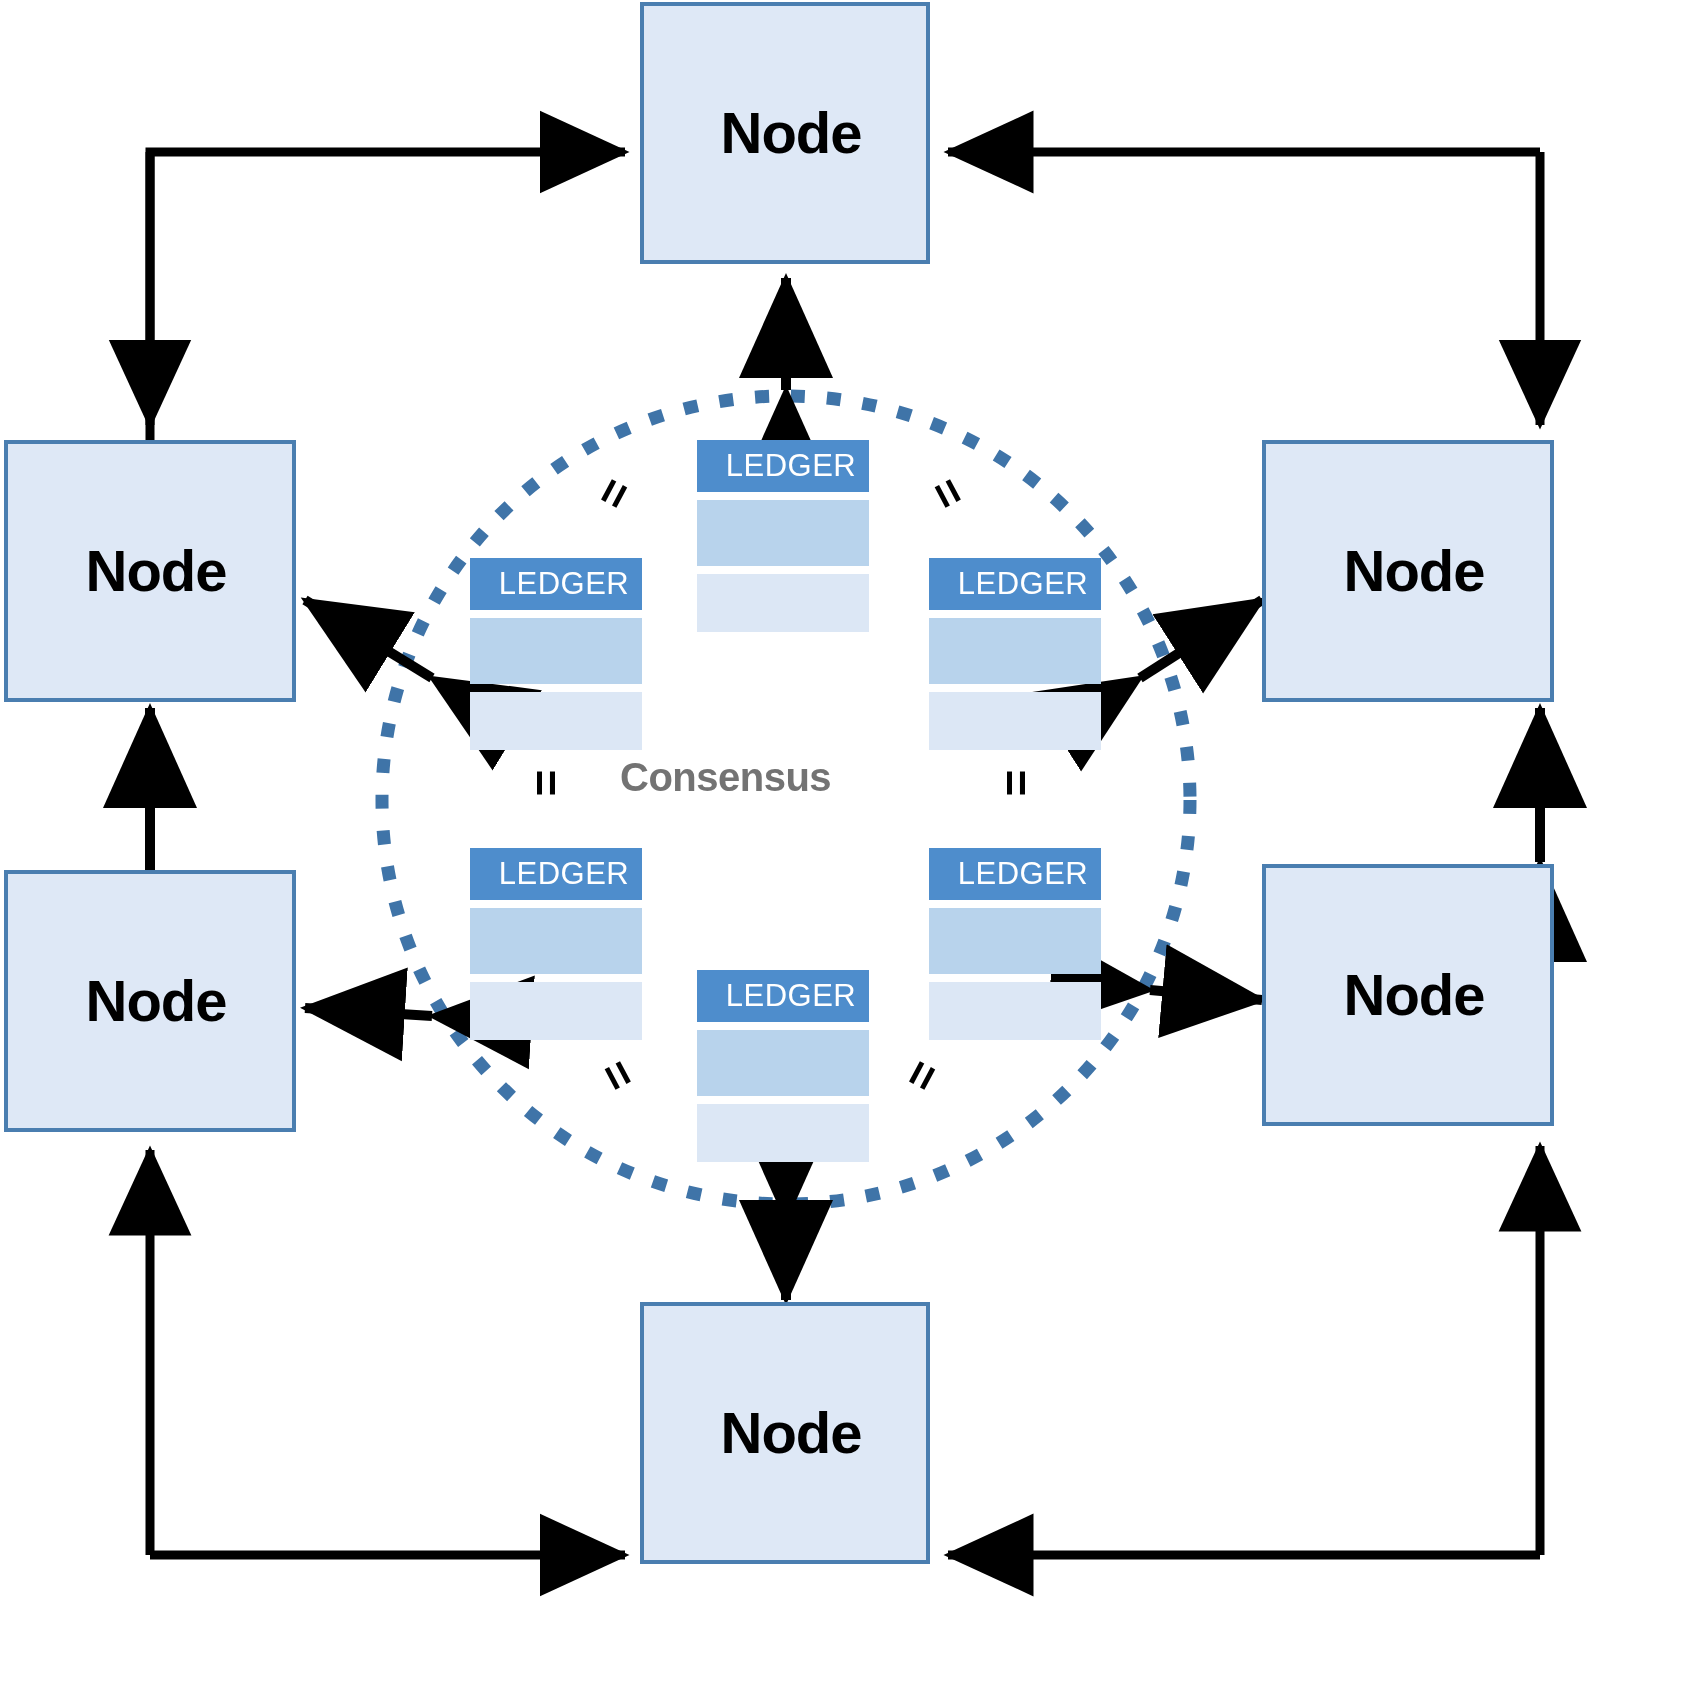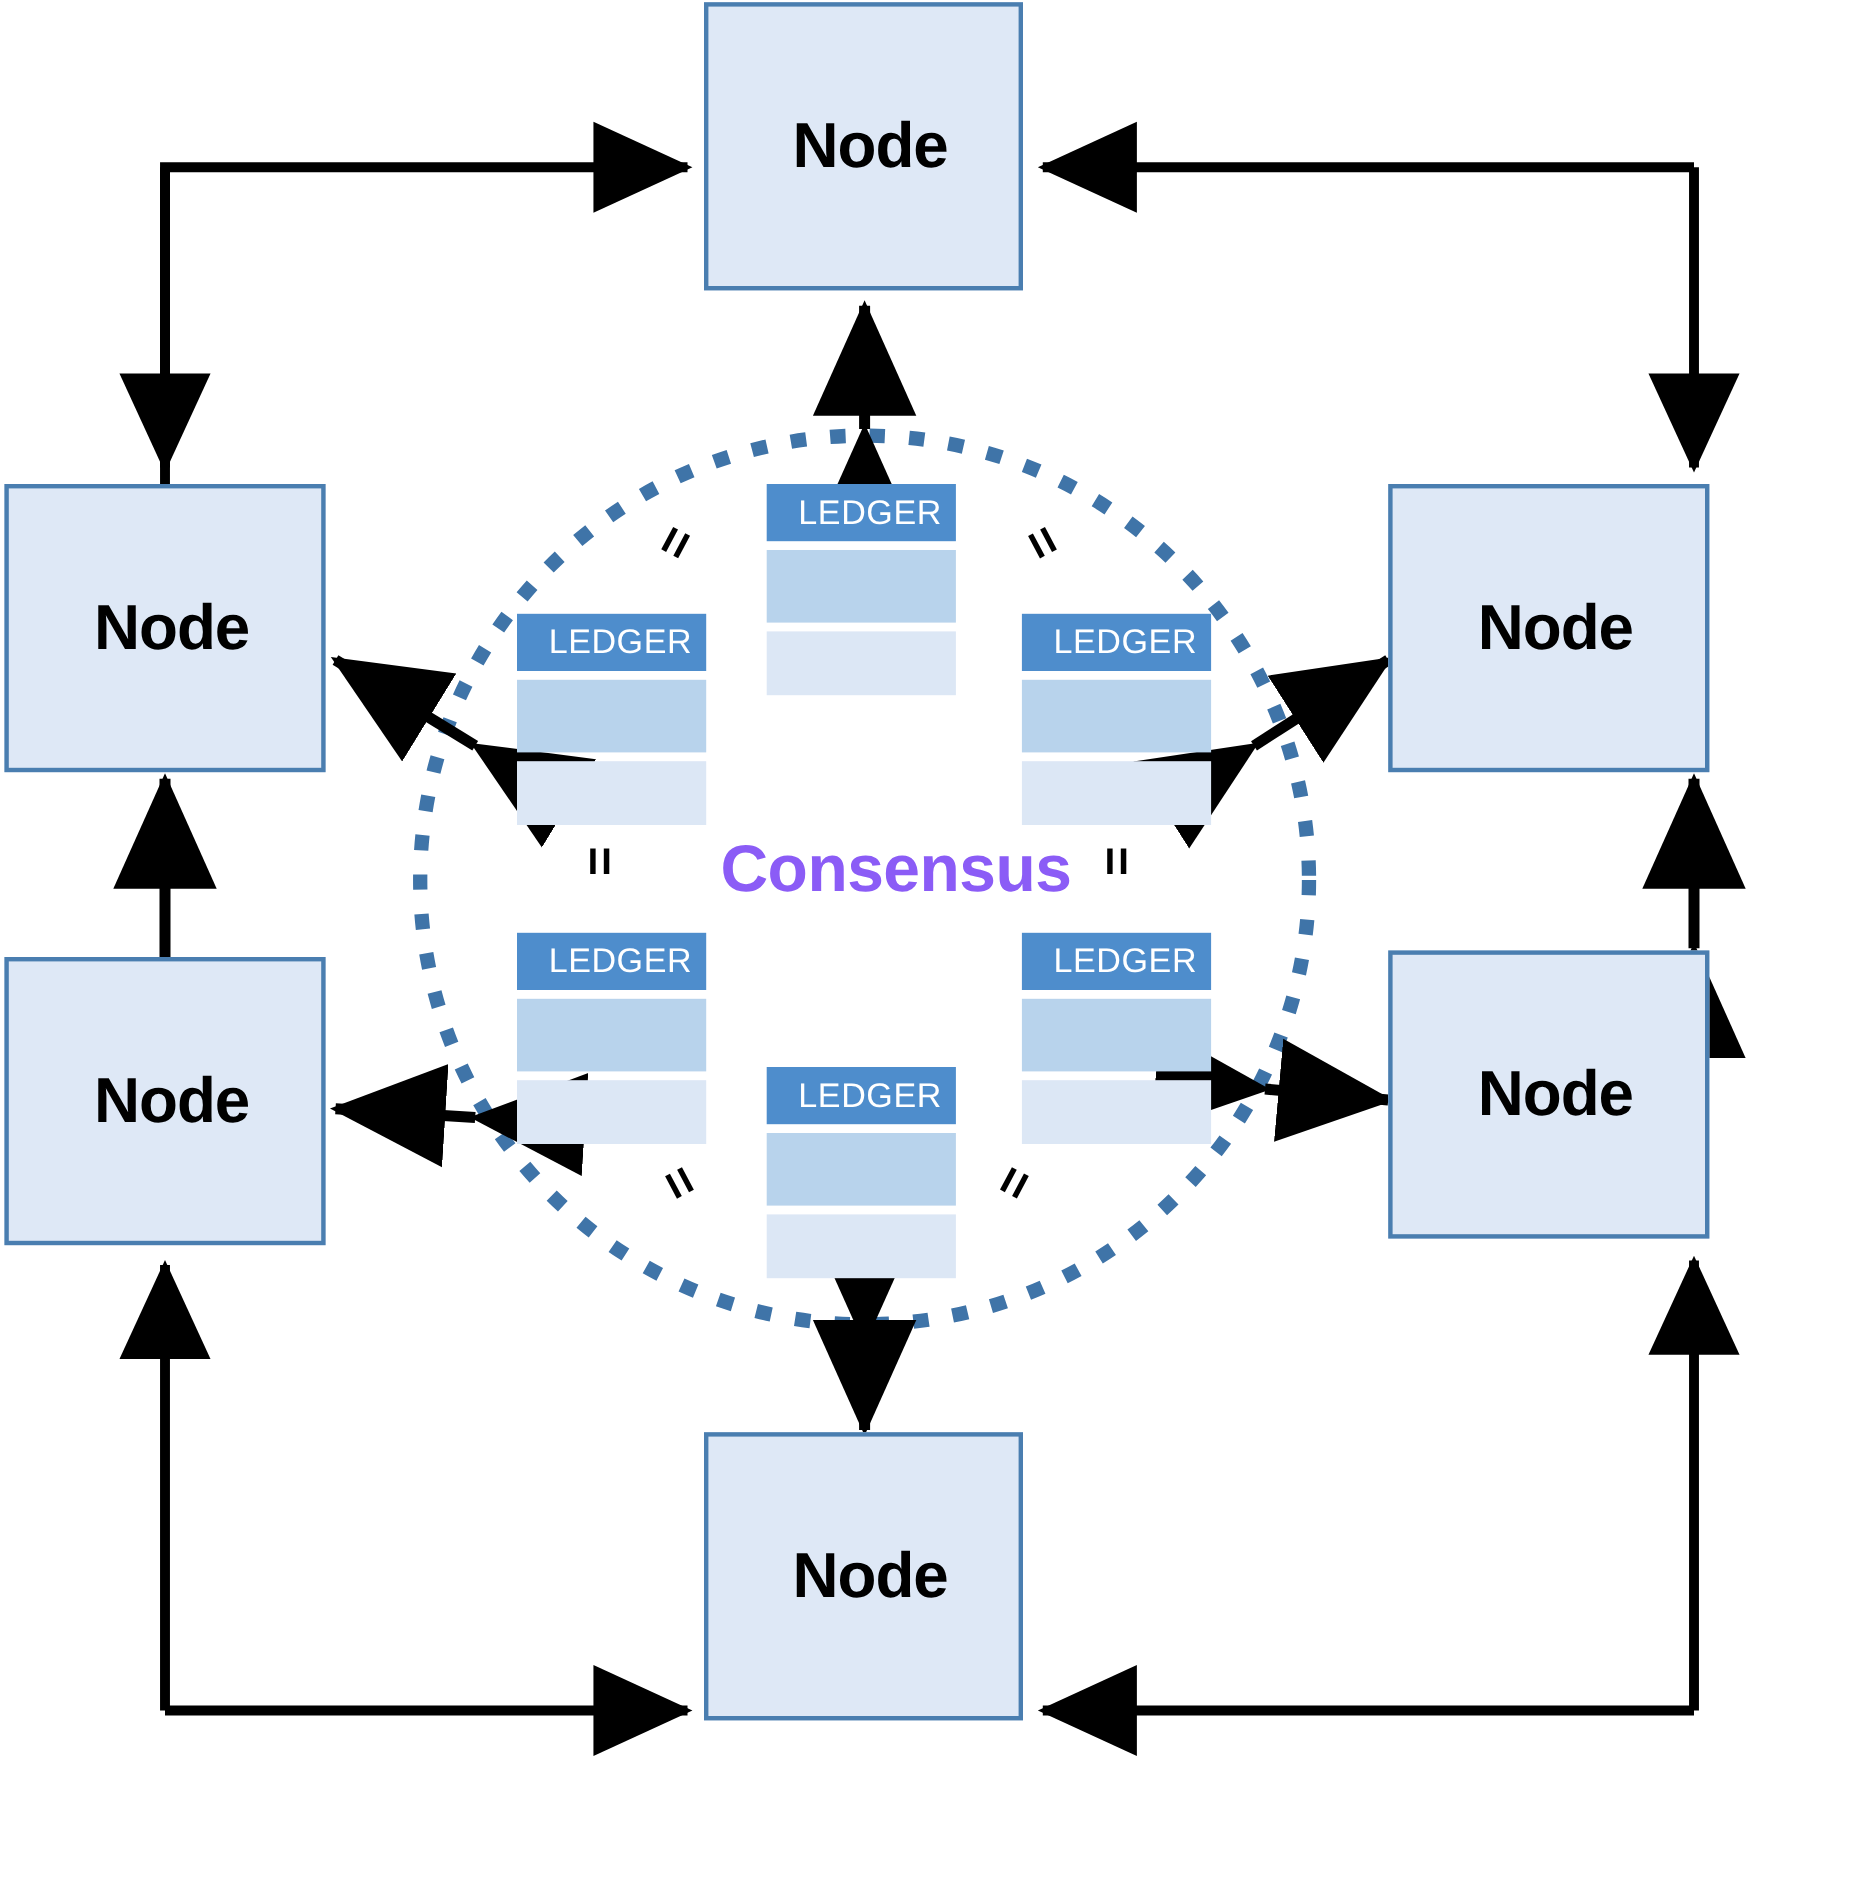--- a/index.html
+++ b/index.html
@@ -10,22 +10,22 @@
   .node-box{position:absolute;background:#DEE8F6;border:4px solid #4A7EB0;
             box-sizing:border-box;display:flex;align-items:center;justify-content:center;padding-left:12px;}
   .node-label{font-size:58px;font-weight:bold;color:#000;line-height:1;letter-spacing:-1px;}
   .ledger{position:absolute;width:172px;}
   .ledger-head{background:#4E8DCC;color:#ffffff;font-size:31px;
                height:52px;line-height:52px;text-align:center;letter-spacing:0.5px;padding-left:16px;}
   .ledger-row1{background:#B8D3EC;height:66px;margin-top:8px;}
   .ledger-row2{background:#DCE7F5;height:58px;margin-top:8px;}
   .eqmark{position:absolute;font-size:46px;font-weight:bold;color:#000;
           line-height:1;font-family:"Liberation Sans",sans-serif;}
-  .consensus{position:absolute;font-size:60px;font-weight:bold;color:#8b5cf6;
-             white-space:nowrap;letter-spacing:-0.5px;margin-left:35px;}
+  .consensus{position:absolute;font-size:40px;font-weight:bold;color:#737373;
+             white-space:nowrap;letter-spacing:-0.5px;}
 </style>
 </head>
 <body>
 
 <div id="stage">
 
   <svg class="layer" viewBox="0 0 1698 1706">
     <defs>
       <marker id="ah" markerWidth="12" markerHeight="12" refX="9.5" refY="5" orient="auto" markerUnits="strokeWidth">
         <path d="M0,0.4 L10,5 L0,9.6 z" fill="#000"></path>

